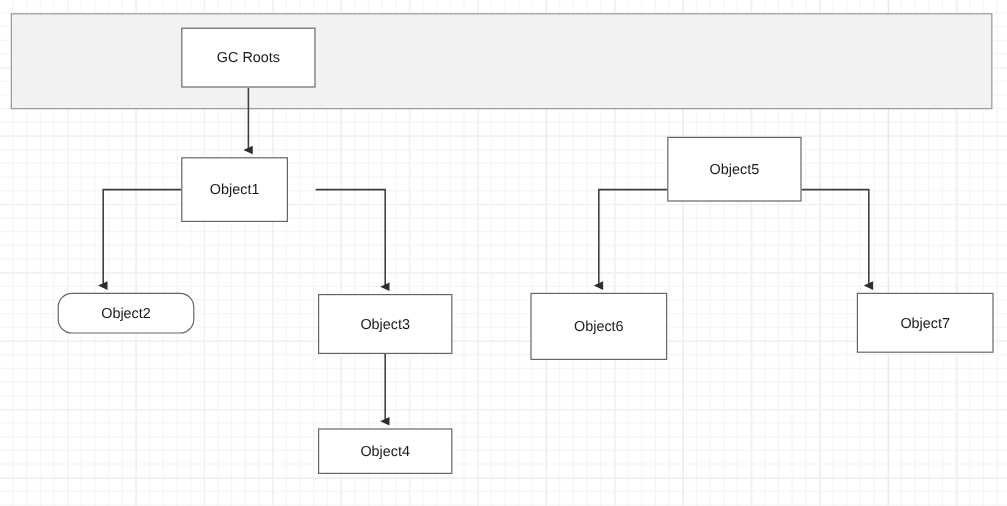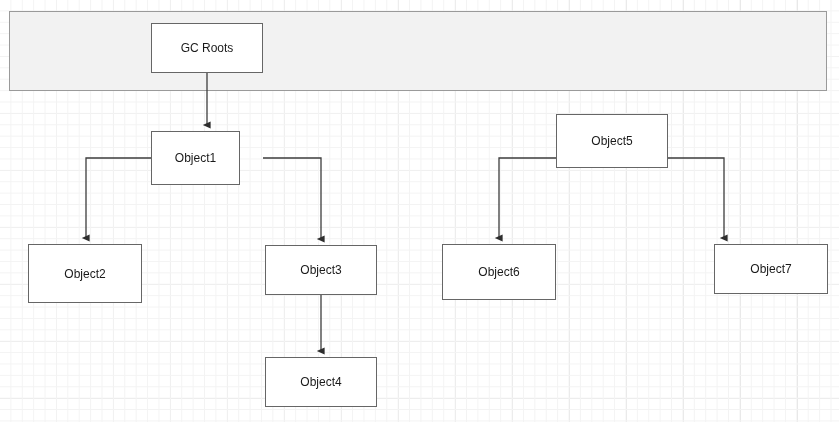--- a/index.html
+++ b/index.html
@@ -89,29 +89,29 @@
   </svg>
 
   <div class="node" style="left:151px; top:23px; width:112px; height:50px;">
     <span class="node-label">GC Roots</span>
   </div>
 
   <div class="node" style="left:151px; top:131px; width:89px; height:54px;">
     <span class="node-label">Object1</span>
   </div>
 
-  <div class="node" style="left:28px; top:244px; width:114px; height:59px;">
+  <div class="node" style="left:48px; top:244px; width:114px; height:34px;border-radius:12px;">
     <span class="node-label">Object2</span>
   </div>
 
   <div class="node" style="left:265px; top:245px; width:112px; height:50px;">
     <span class="node-label">Object3</span>
   </div>
 
-  <div class="node" style="left:265px; top:357px; width:112px; height:50px;">
+  <div class="node" style="left:265px; top:357px; width:112px; height:38px;">
     <span class="node-label">Object4</span>
   </div>
 
   <div class="node" style="left:556px; top:114px; width:112px; height:54px;">
     <span class="node-label">Object5</span>
   </div>
 
   <div class="node" style="left:442px; top:244px; width:114px; height:56px;">
     <span class="node-label">Object6</span>
   </div>

